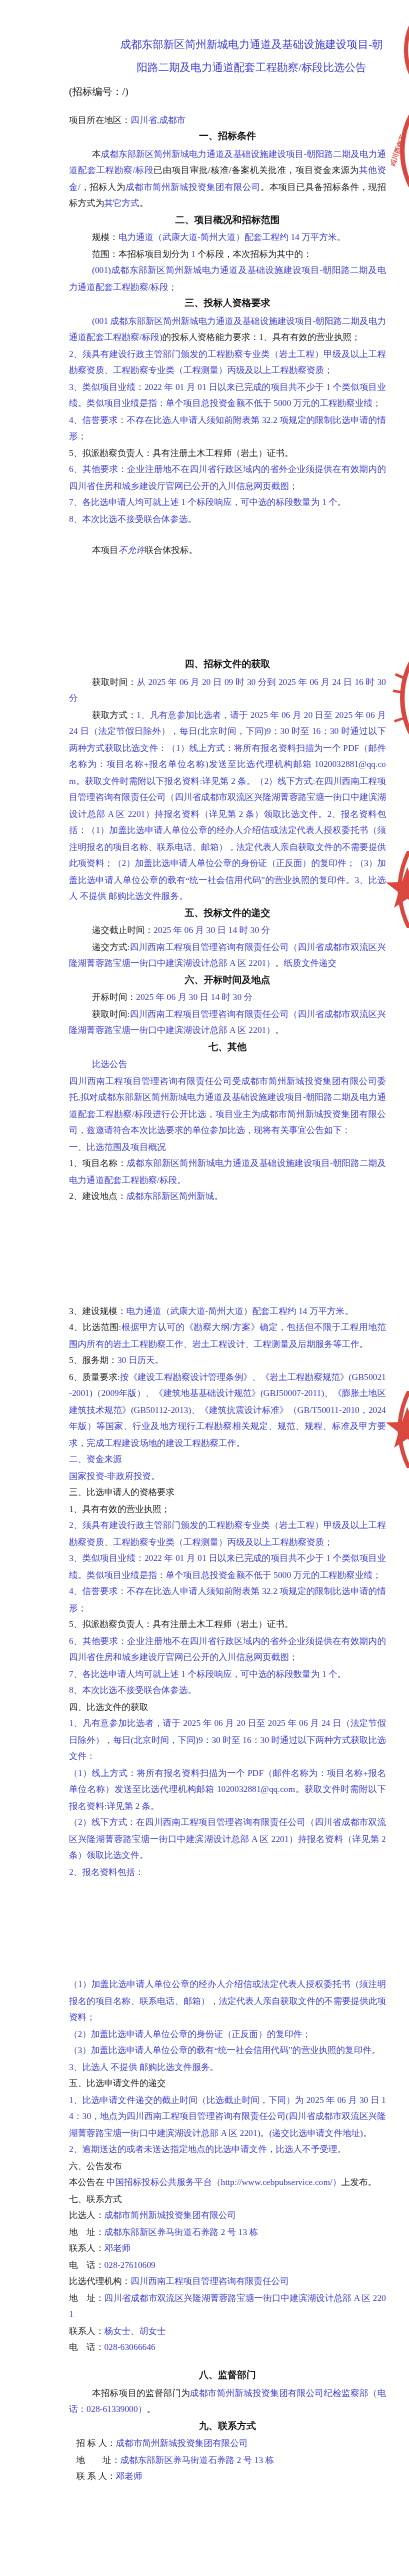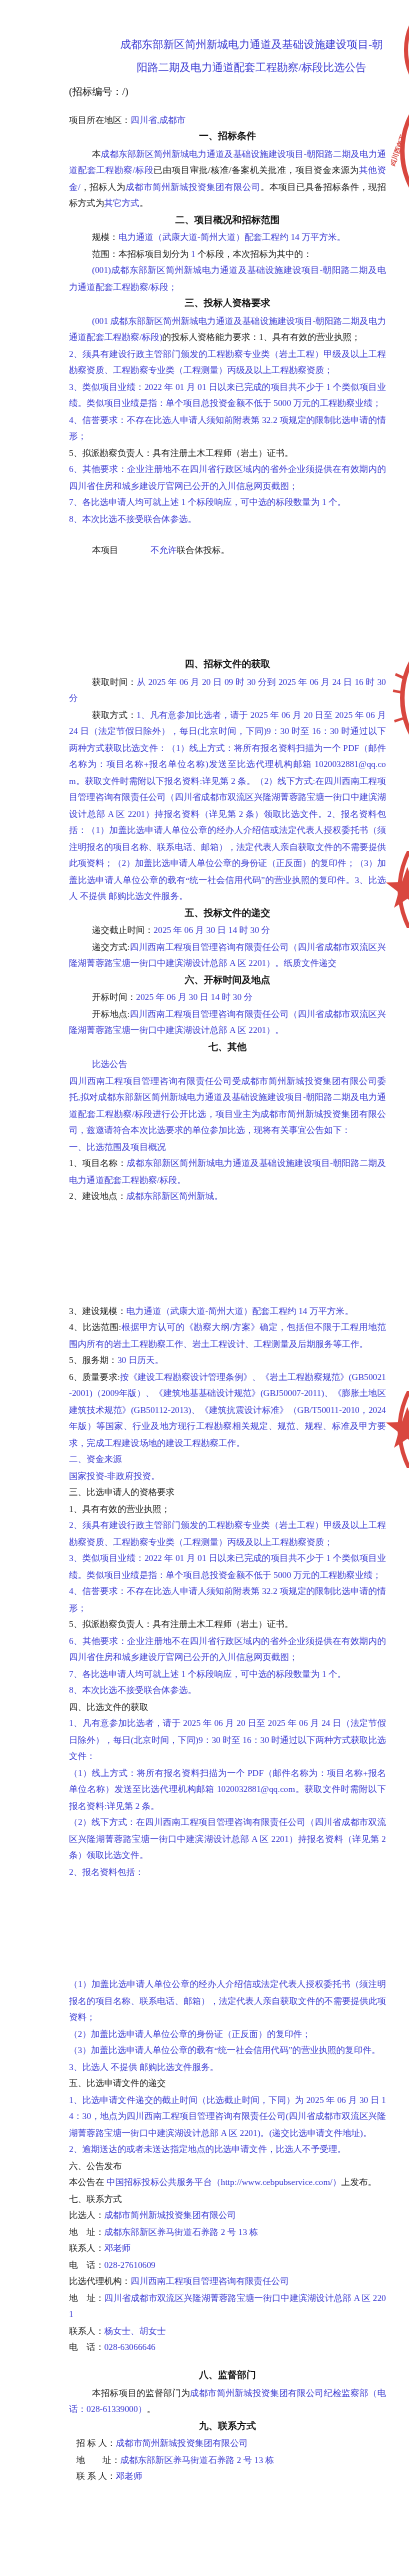--- a/index.html
+++ b/index.html
@@ -14,21 +14,21 @@
     padding:33px 23px 0 69px;
   }
   .blk{font-size:8.8px;line-height:16.5px;text-align:justify;word-break:break-all;}
   .title{font-size:10.8px;line-height:23px;text-align:center;text-indent:0;word-break:normal;font-weight:500;margin-left:48px;}
   .subtitle{font-size:10px;line-height:20.6px;text-align:left;margin-top:3px;}
   .heading{font-size:9.5px;font-weight:bold;line-height:17.5px;text-align:center;}
   .indent{text-indent:23px;}
   .ind-sm{text-indent:7.2px;}
   .c-black{color:#141414;}
   .c-blue{color:#3737d2;}
-  .it{padding-left:32px;}
+  .it{font-style:italic;}
   .edge-seal{position:absolute;right:0;z-index:2;opacity:.9;}
 </style>
 </head>
 <body>
 
 <div class="page">
 
   <div class="doc-body">
       <div class="blk title"><span class="c-blue">成都东部新区简州新城电力通道及基础设施建设项目-朝阳路二期及电力通道配套工程勘察/标段比选公告</span></div>
       <div class="blk subtitle"><span class="c-black">(招标编号：/)</span></div>
@@ -53,21 +53,21 @@
       <div class="blk para indent"><span class="c-black">本项目</span><span class="c-blue it">不允许</span><span class="c-black">联合体投标。</span></div>
       <div style="height: 98px;"></div>
       <div class="blk heading"><span class="c-black">四、招标文件的获取</span></div>
       <div class="blk para indent"><span class="c-black">获取时间：</span><span class="c-blue">从 2025 年 06 月 20 日  09 时 30 分到 2025 年 06 月 24 日  16 时 30 分</span></div>
       <div class="blk para indent"><span class="c-black">获取方式：</span><span class="c-blue">1、凡有意参加比选者，请于 2025 年 06 月 20 日至 2025 年 06 月 24 日（法定节假日除外），每日(北京时间，下同)9：30 时至 16：30 时通过以下两种方式获取比选文件：（1）线上方式：将所有报名资料扫描为一个 PDF（邮件名称为：项目名称+报名单位名称)发送至比选代理机构邮箱 1020032881@qq.com。获取文件时需附以下报名资料:详见第 2 条。（2）线下方式:在四川西南工程项目管理咨询有限责任公司（四川省成都市双流区兴隆湖菁蓉路宝塘一街口中建滨湖设计总部 A 区 2201）持报名资料（详见第 2 条）领取比选文件。2、报名资料包括：（1）加盖比选申请人单位公章的经办人介绍信或法定代表人授权委托书（须注明报名的项目名称、联系电话、邮箱），法定代表人亲自获取文件的不需要提供此项资料；（2）加盖比选申请人单位公章的身份证（正反面）的复印件；（3）加盖比选申请人单位公章的载有“统一社会信用代码”的营业执照的复印件。3、比选人 不提供  邮购比选文件服务。</span></div>
       <div class="blk heading"><span class="c-black">五、投标文件的递交</span></div>
       <div class="blk para indent"><span class="c-black">递交截止时间：</span><span class="c-blue">2025 年 06 月 30 日  14 时 30 分</span></div>
       <div class="blk para indent"><span class="c-black">递交方式:</span><span class="c-blue">四川西南工程项目管理咨询有限责任公司（四川省成都市双流区兴隆湖菁蓉路宝塘一街口中建滨湖设计总部 A 区 2201）。纸质文件递交</span></div>
       <div class="blk heading"><span class="c-black">六、开标时间及地点</span></div>
       <div class="blk para indent"><span class="c-black">开标时间：</span><span class="c-blue">2025 年 06 月 30 日  14 时 30 分</span></div>
-      <div class="blk para indent"><span class="c-black">开标地点:</span><span class="c-blue">四川西南工程项目管理咨询有限责任公司（四川省成都市双流区兴隆湖菁蓉路宝塘一街口中建滨湖设计总部 A 区 2201）。</span></div>
+      <div class="blk para indent"><span class="c-black">获取时间:</span><span class="c-blue">四川西南工程项目管理咨询有限责任公司（四川省成都市双流区兴隆湖菁蓉路宝塘一街口中建滨湖设计总部 A 区 2201）。</span></div>
       <div class="blk heading"><span class="c-black">七、其他</span></div>
       <div class="blk para indent"><span class="c-blue">比选公告</span></div>
       <div class="blk para"><span class="c-blue">四川西南工程项目管理咨询有限责任公司受成都市简州新城投资集团有限公司委托,拟对成都东部新区简州新城电力通道及基础设施建设项目-朝阳路二期及电力通道配套工程勘察/标段进行公开比选，项目业主为成都市简州新城投资集团有限公司，兹邀请符合本次比选要求的单位参加比选，现将有关事宜公告如下：</span></div>
       <div class="blk para"><span class="c-blue">一、比选范围及项目概况</span></div>
       <div class="blk para"><span class="c-black">1、项目名称：</span><span class="c-blue">成都东部新区简州新城电力通道及基础设施建设项目-朝阳路二期及电力通道配套工程勘察/标段。</span></div>
       <div class="blk para"><span class="c-black">2、建设地点：</span><span class="c-blue">成都东部新区简州新城。</span></div>
       <div style="height: 98px;"></div>
       <div class="blk para"><span class="c-black">3、建设规模：</span><span class="c-blue">电力通道（武康大道-简州大道）配套工程约 14 万平方米。</span></div>
       <div class="blk para"><span class="c-black">4、比选范围:</span><span class="c-blue">根据甲方认可的《勘察大纲/方案》确定，包括但不限于工程用地范围内所有的岩土工程勘察工作、岩土工程设计、工程测量及后期服务等工作。</span></div>
       <div class="blk para"><span class="c-black">5、服务期：</span><span class="c-blue">30 日历天。</span></div>

